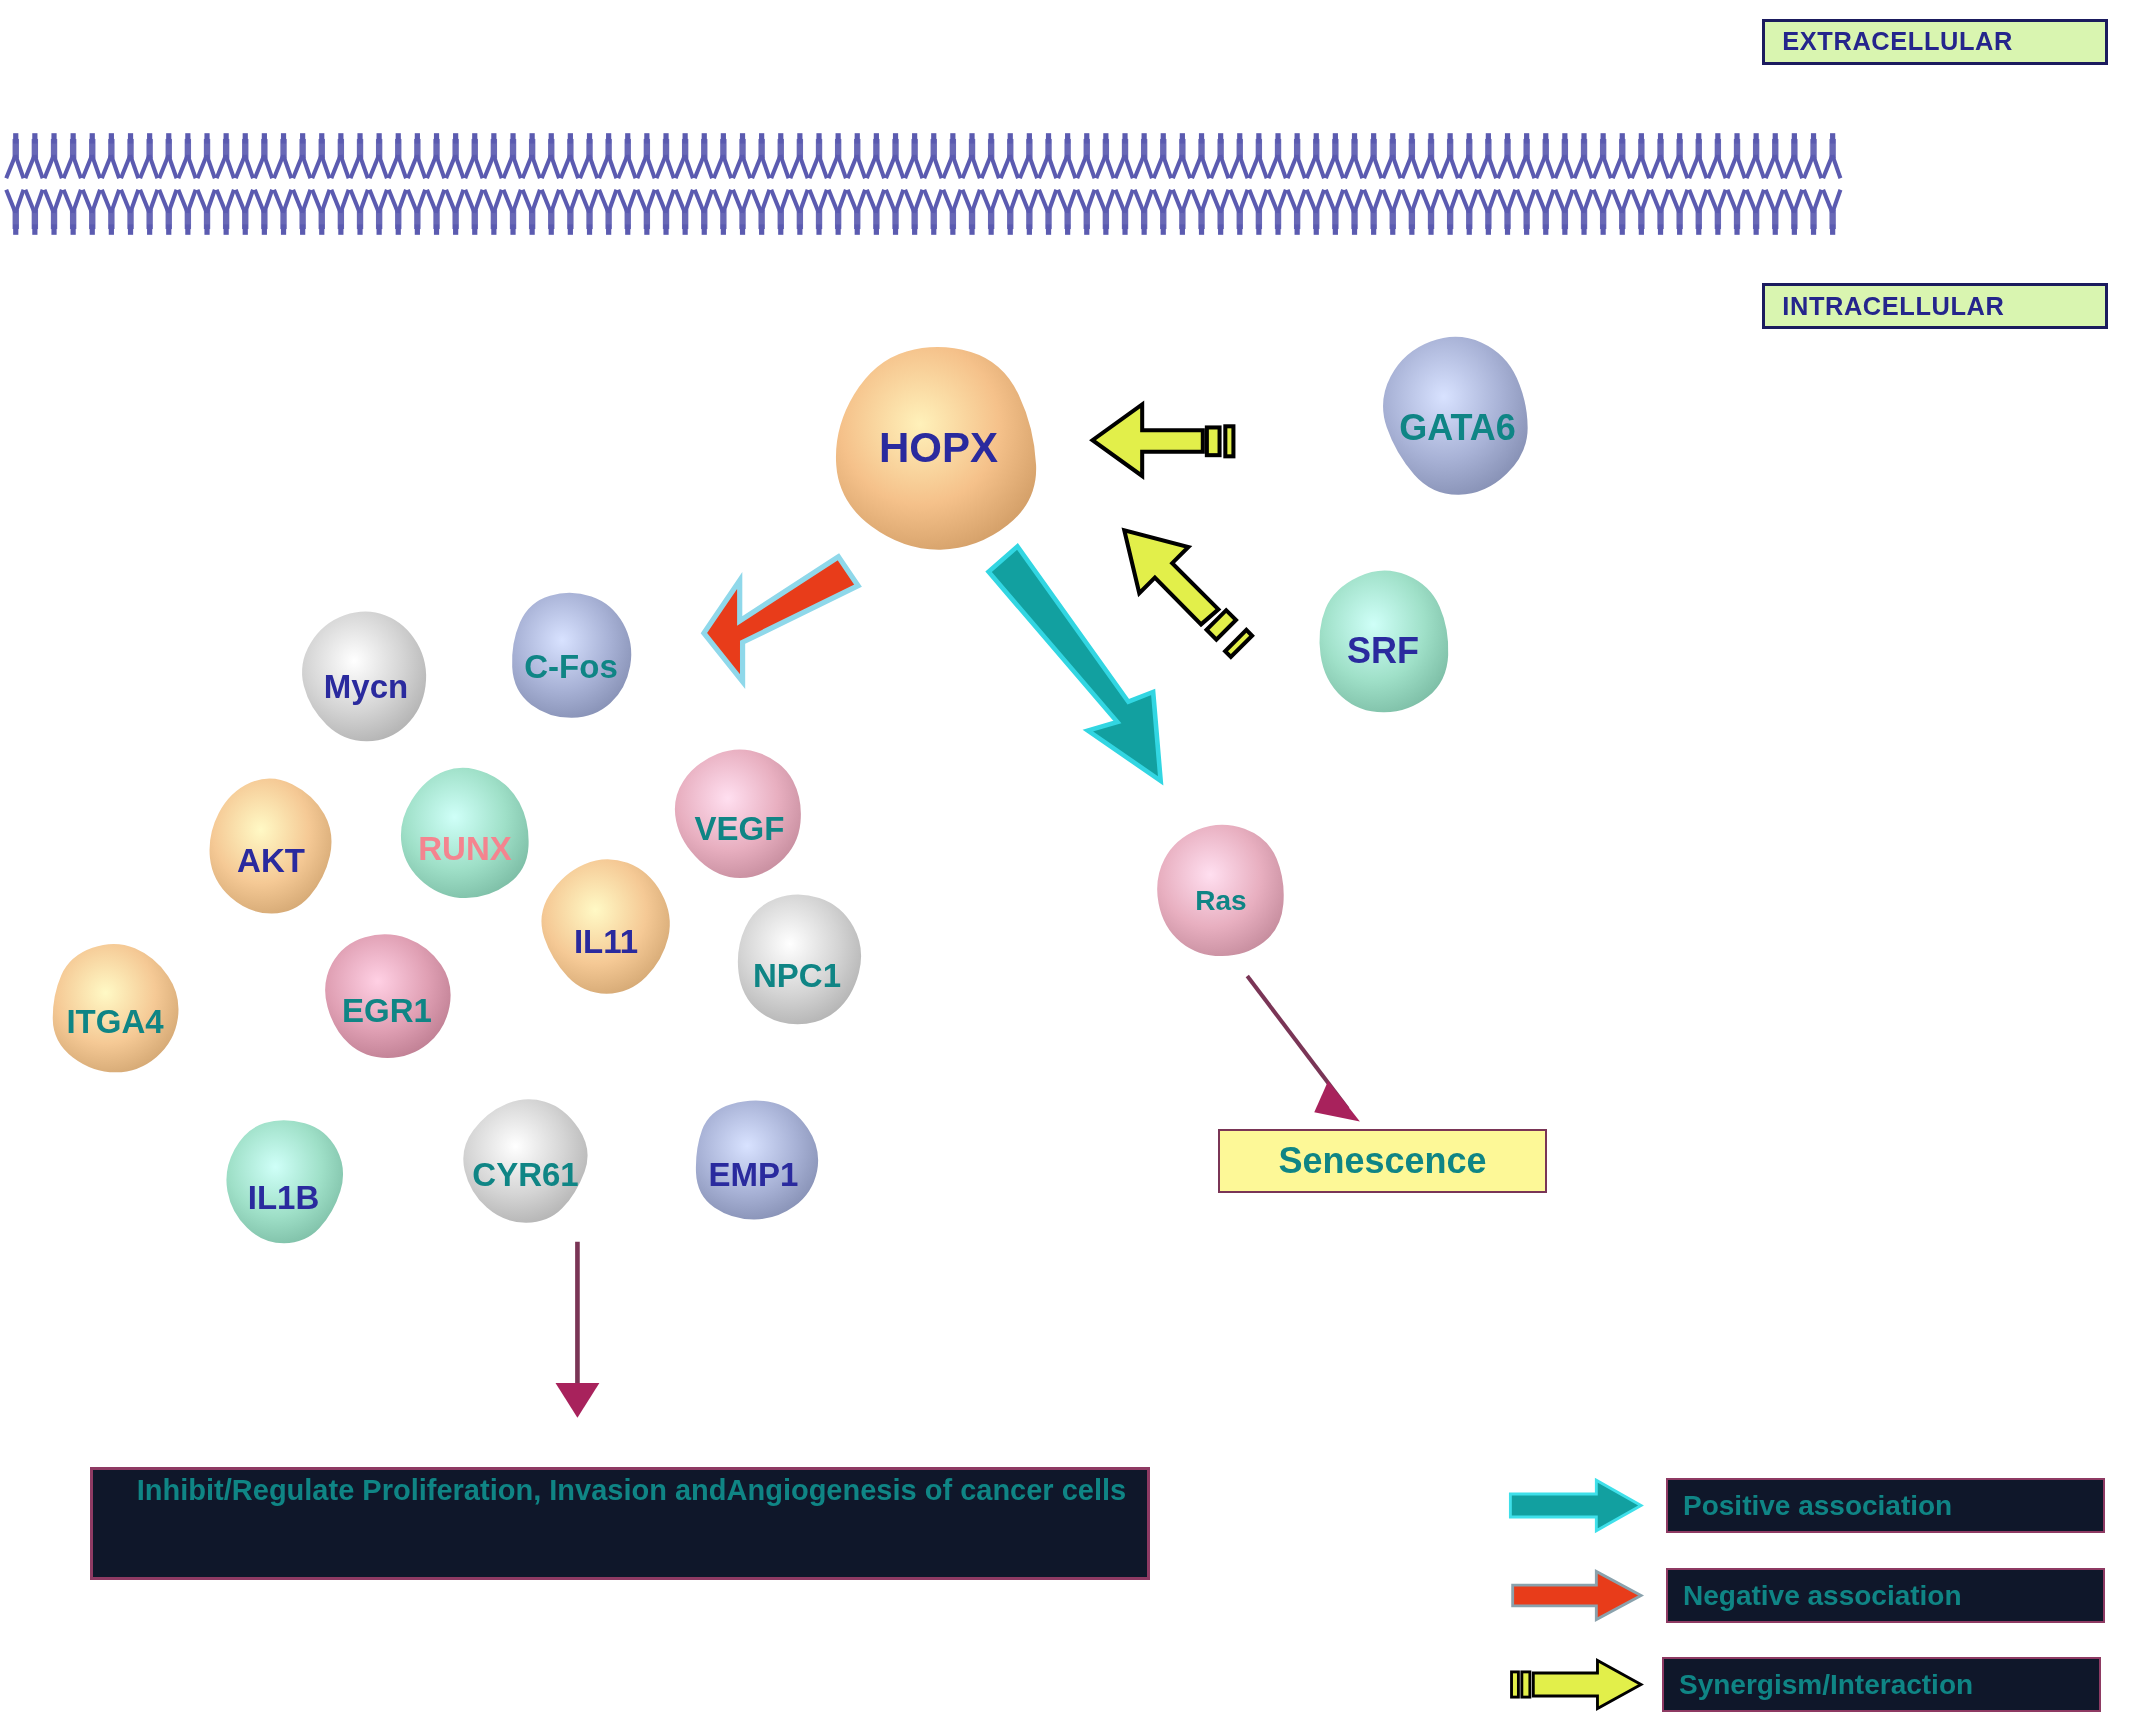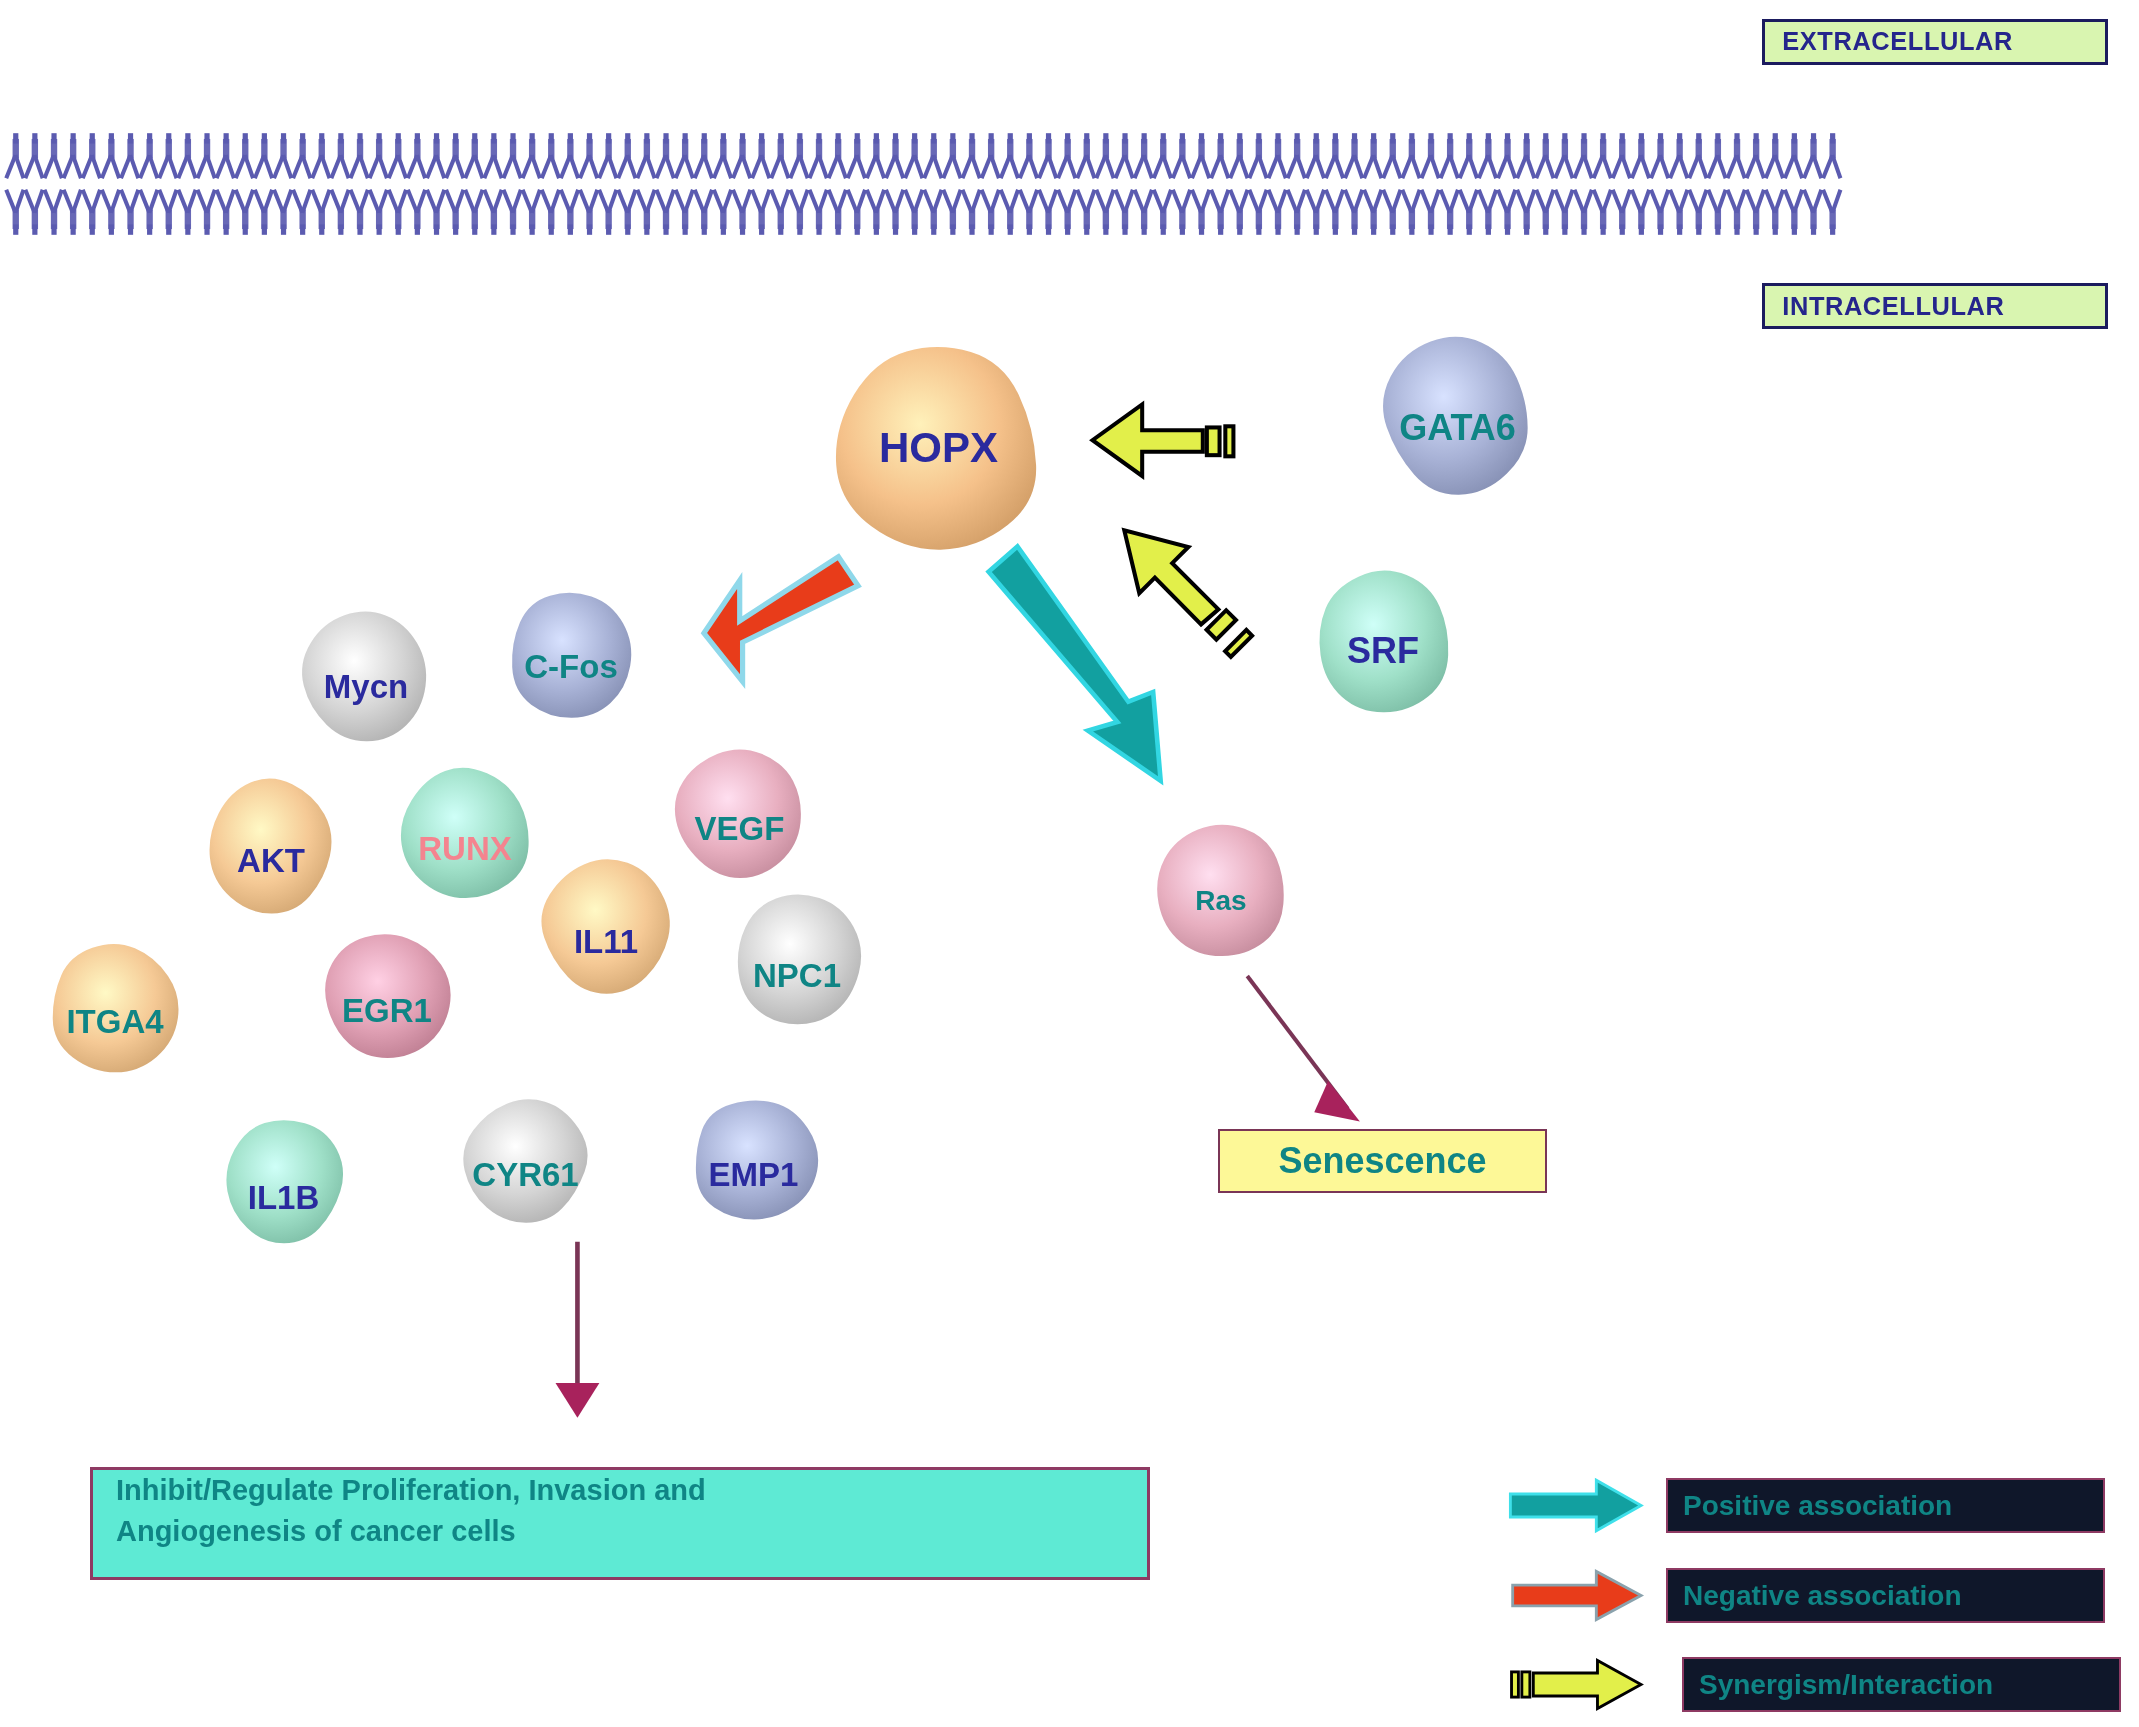--- a/index.html
+++ b/index.html
@@ -1088,21 +1088,21 @@
          <path d="M 64.57 8.40 Q 79.14 11.98 89.03 26.78 Q 98.91 41.57 95.74 57.49 Q 92.56 73.41 79.34 82.96 Q 66.12 92.52 50.23 92.41 Q 34.33 92.30 21.79 83.75 Q 9.25 75.20 8.63 58.65 Q 8.00 42.10 12.96 28.13 Q 17.93 14.16 33.96 9.49 Q 50.00 4.83 64.57 8.40 Z" fill="url(#g15)"></path>
        </svg>
        <span class="lab" style="color:#2a2a9e;font-size:33px;">EMP1</span>
       </div>
     </div>
 
   <div class="outbox" id="senescence-box" style="left: 1218px; top: 1129px; width: 329px; height: 64px; background: rgb(253, 248, 151); border: 2.9px solid rgb(122, 53, 86); color: rgb(15, 133, 133); font-size: 36px; justify-content: center;">
     <span>Senescence</span>
   </div>
 
-  <div class="outbox" id="outcome-box" style="flex-direction: column; align-items: flex-start; left: 90px; top: 1467px; width: 1060px; height: 113px; background: #5eead4; border: 3.5px solid rgb(142, 58, 99); color: rgb(15, 133, 133); font-size: 29px; padding-left: 23px; line-height: 1.42;">
+  <div class="outbox" id="outcome-box" style="flex-direction: row; align-items: flex-start; justify-content: center; left: 90px; top: 1467px; width: 1060px; height: 113px; background: #0f172a; border: 3.5px solid rgb(142, 58, 99); color: rgb(15, 133, 133); font-size: 29px; padding-left: 23px; line-height: 1.42;">
     <span>Inhibit/Regulate  Proliferation,  Invasion  and</span>
     <span>Angiogenesis  of cancer cells</span>
   </div>
 
   <div id="legend">
       <div class="legend-row" style="left: 1510px; top: 1478px;">
         <svg width="144" height="55" viewBox="0 0 250 96">
                <path d="M 0,28 L 150,28 L 150,4 L 228,48 L 150,92 L 150,68 L 0,68 Z" fill="#12a0a0" stroke="#3fe0ea" stroke-width="5"></path>
         </svg>
         <div class="legend-box" style="position:absolute;left:156px;top:0;width:439px;height:55px;font-size:28px;">
@@ -1116,20 +1116,20 @@
         <div class="legend-box" style="position:absolute;left:156px;top:0;width:439px;height:55px;font-size:28px;">
          <span>Negative association</span>
        </div>
       </div>
       <div class="legend-row" style="left: 1510px; top: 1657px;">
         <svg width="144" height="55" viewBox="0 0 250 96">
                <rect x="2" y="26" width="12" height="44" fill="#e2ef4a" stroke="#000" stroke-width="5"></rect>
                <rect x="20" y="26" width="14" height="44" fill="#e2ef4a" stroke="#000" stroke-width="5"></rect>
                <path d="M 40,28 L 152,28 L 152,6 L 228,48 L 152,90 L 152,68 L 40,68 Z" fill="#e2ef4a" stroke="#000" stroke-width="5"></path>
         </svg>
-        <div class="legend-box" style="position:absolute;left:172px;top:0;width:439px;height:55px;font-size:28px;text-align:center;">
+        <div class="legend-box" style="position:absolute;left:152px;top:0;width:439px;height:55px;font-size:28px;text-align:center;">
          <span>Synergism/Interaction</span>
        </div>
       </div>
     </div>
 
 </div>
 
 
 </body></html>

